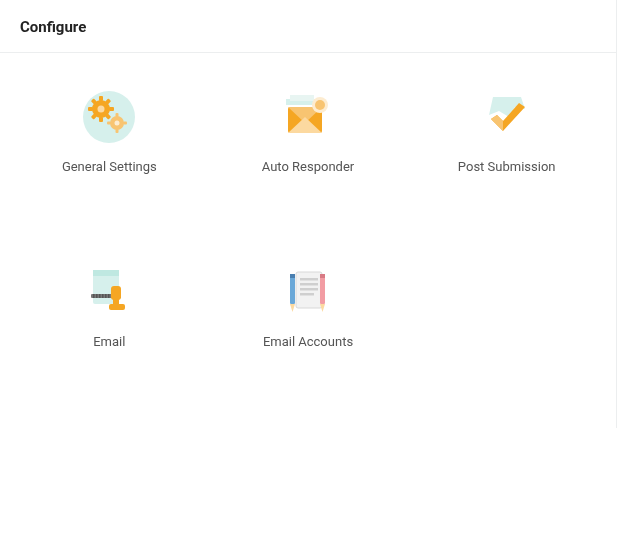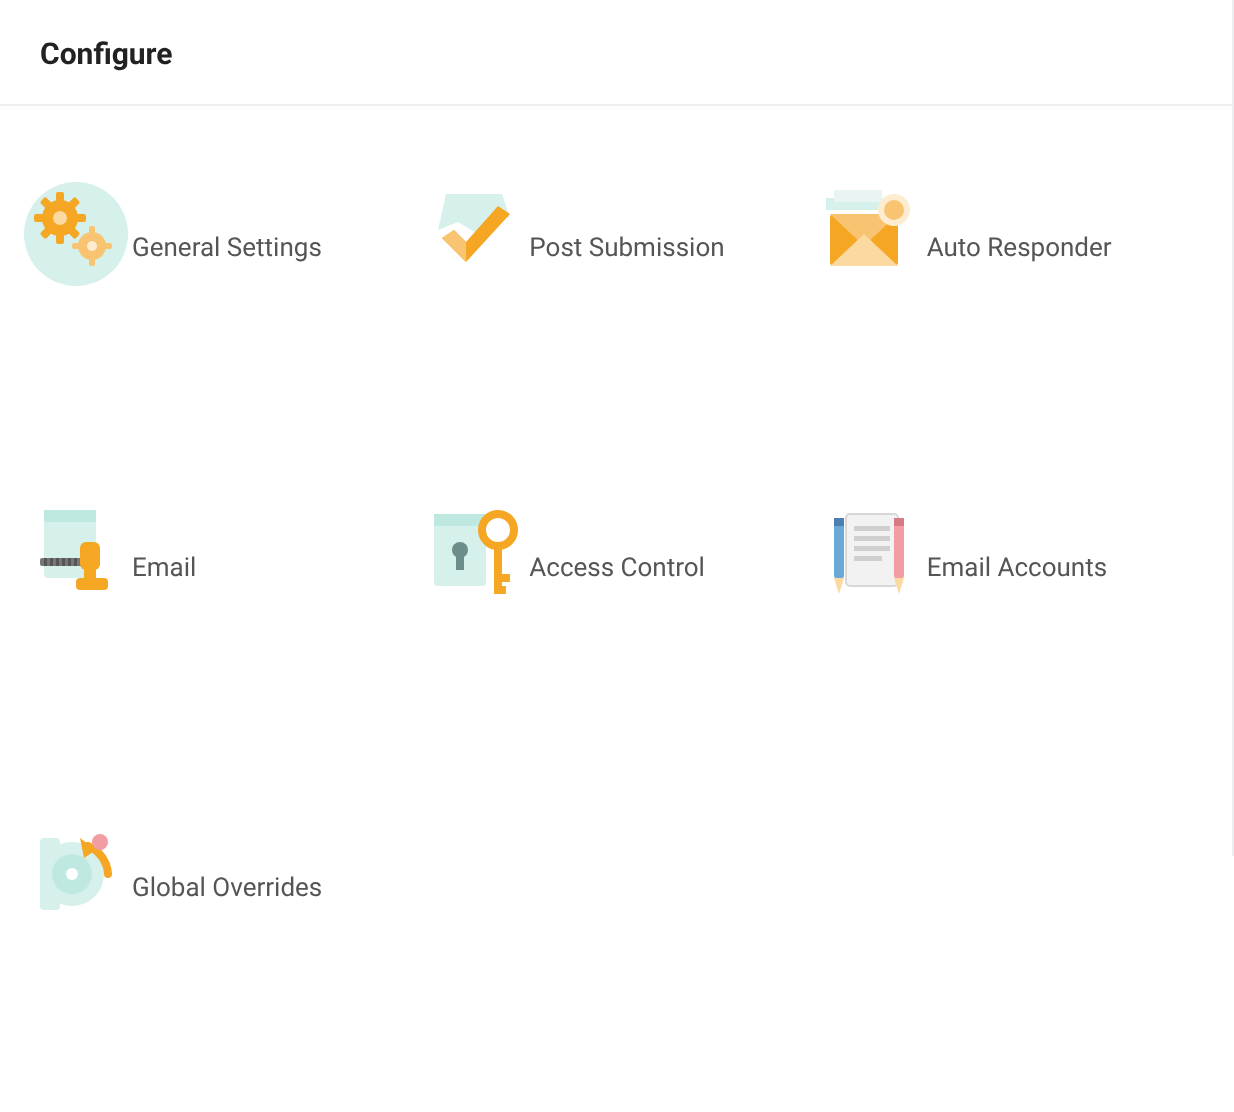--- a/index.html
+++ b/index.html
@@ -28,21 +28,21 @@
   }
   .grid {
     padding: 36px 10px 20px 10px;
     display: grid;
     grid-template-columns: repeat(3, 1fr);
     column-gap: 0;
     row-gap: 90px;
   }
   .tile {
     display: flex;
-    flex-direction: row;
+    flex-direction: column;
     align-items: center;
     cursor: pointer;
     text-align: center;
   }
   .icon-wrap {
     width: 56px;
     height: 56px;
     display: flex;
     align-items: center;
     justify-content: center;
@@ -96,41 +96,41 @@
           </g>
         </svg>
       </div>
       <div class="tile-label">General Settings</div>
     </div>
 
 
     <div class="tile">
       <div class="icon-wrap">
         <svg width="56" height="56" viewBox="0 0 56 56">
-          <polygon points="14,8 42,8 46,20 36,18 30,28 20,22 10,26" fill="#d6f0ec"></polygon>
-          <path d="M12 30 L24 42 L46 18 L40 14 L24 32 L18 26 Z" fill="#f5a623"></path>
-          <path d="M24 42 L24 32 L18 26 L12 30 Z" fill="#f8c471"></path>
-        </svg>
-      </div>
-      <div class="tile-label">Post Submission</div>
-    </div>
-
-    <div class="tile">
-      <div class="icon-wrap">
-        <svg width="56" height="56" viewBox="0 0 56 56">
           <rect x="6" y="10" width="32" height="6" fill="#d6f0ec"></rect>
           <rect x="10" y="6" width="24" height="6" fill="#e8f5f2"></rect>
           <rect x="8" y="18" width="34" height="26" rx="2" fill="#f5a623"></rect>
           <polygon points="8,18 25,34 42,18" fill="#f8c471"></polygon>
           <polygon points="8,44 25,28 42,44" fill="#fcd9a0"></polygon>
           <circle cx="40" cy="16" r="8" fill="#fdecd0"></circle>
           <circle cx="40" cy="16" r="5" fill="#f8c471"></circle>
         </svg>
       </div>
       <div class="tile-label">Auto Responder</div>
+    </div>
+
+    <div class="tile">
+      <div class="icon-wrap">
+        <svg width="56" height="56" viewBox="0 0 56 56">
+          <polygon points="14,8 42,8 46,20 36,18 30,28 20,22 10,26" fill="#d6f0ec"></polygon>
+          <path d="M12 30 L24 42 L46 18 L40 14 L24 32 L18 26 Z" fill="#f5a623"></path>
+          <path d="M24 42 L24 32 L18 26 L12 30 Z" fill="#f8c471"></path>
+        </svg>
+      </div>
+      <div class="tile-label">Post Submission</div>
     </div>
 
     <div class="tile">
       <div class="icon-wrap">
         <svg width="56" height="56" viewBox="0 0 56 56">
           <rect x="12" y="6" width="26" height="34" rx="2" fill="#d6f0ec"></rect>
           <rect x="12" y="6" width="26" height="6" fill="#bfe8e1"></rect>
           <rect x="10" y="30" width="30" height="4" fill="#777" rx="1"></rect>
           <g fill="#555">
             <rect x="12" y="30" width="1.5" height="4"></rect>
@@ -144,35 +144,20 @@
             <rect x="36" y="30" width="1.5" height="4"></rect>
           </g>
           <rect x="30" y="22" width="10" height="14" rx="3" fill="#f5a623"></rect>
           <rect x="28" y="40" width="16" height="6" rx="2" fill="#f5a623"></rect>
           <rect x="32" y="34" width="6" height="8" fill="#f5a623"></rect>
         </svg>
       </div>
       <div class="tile-label">Email</div>
     </div>
 
-    <div class="tile">
-      <div class="icon-wrap">
-        <svg width="56" height="56" viewBox="0 0 56 56">
-          <rect x="8" y="8" width="26" height="36" rx="2" fill="#d6f0ec"></rect>
-          <rect x="8" y="8" width="26" height="6" fill="#bfe8e1"></rect>
-          <circle cx="21" cy="26" r="4" fill="#6b8e8a"></circle>
-          <rect x="19" y="28" width="4" height="8" fill="#6b8e8a"></rect>
-          <circle cx="40" cy="16" r="8" fill="none" stroke="#f5a623" stroke-width="4"></circle>
-          <rect x="38" y="22" width="4" height="24" fill="#f5a623"></rect>
-          <rect x="38" y="38" width="8" height="4" fill="#f5a623"></rect>
-          <rect x="38" y="44" width="6" height="4" fill="#f5a623"></rect>
-        </svg>
-      </div>
-      <div class="tile-label">Access Control</div>
-    </div>
 
     <div class="tile">
       <div class="icon-wrap">
         <svg width="56" height="56" viewBox="0 0 56 56">
           <rect x="16" y="8" width="26" height="36" rx="2" fill="#f2f2f2"></rect>
           <rect x="16" y="8" width="26" height="36" rx="2" fill="none" stroke="#d8d8d8" stroke-width="1"></rect>
           <rect x="20" y="14" width="18" height="2.5" fill="#cfcfcf"></rect>
           <rect x="20" y="19" width="18" height="2.5" fill="#cfcfcf"></rect>
           <rect x="20" y="24" width="18" height="2.5" fill="#cfcfcf"></rect>
           <rect x="20" y="29" width="14" height="2.5" fill="#cfcfcf"></rect>
@@ -182,29 +167,15 @@
           <rect x="10" y="10" width="5" height="4" fill="#4a7fb0"></rect>
 
           <rect x="40" y="12" width="5" height="28" rx="1" fill="#f29ca3"></rect>
           <polygon points="40,40 45,40 42.5,48" fill="#fcd9a0"></polygon>
           <rect x="40" y="10" width="5" height="4" fill="#d87a84"></rect>
         </svg>
       </div>
       <div class="tile-label">Email Accounts</div>
     </div>
 
-    <div class="tile">
-      <div class="icon-wrap">
-        <svg width="56" height="56" viewBox="0 0 56 56">
-          <rect x="10" y="10" width="10" height="36" rx="2" fill="#d6f0ec"></rect>
-          <circle cx="26" cy="28" r="16" fill="#d6f0ec"></circle>
-          <circle cx="26" cy="28" r="10" fill="#bfe8e1"></circle>
-          <circle cx="26" cy="28" r="3" fill="#fff"></circle>
-          <path d="M34 14 A16 16 0 0 1 44 28" fill="none" stroke="#f5a623" stroke-width="4" stroke-linecap="round"></path>
-          <polygon points="30,10 38,16 32,20" fill="#f5a623"></polygon>
-          <circle cx="40" cy="12" r="4" fill="#f29ca3"></circle>
-        </svg>
-      </div>
-      <div class="tile-label">Global Overrides</div>
-    </div>
 
   </div>
 </div>
 
 </body></html>

